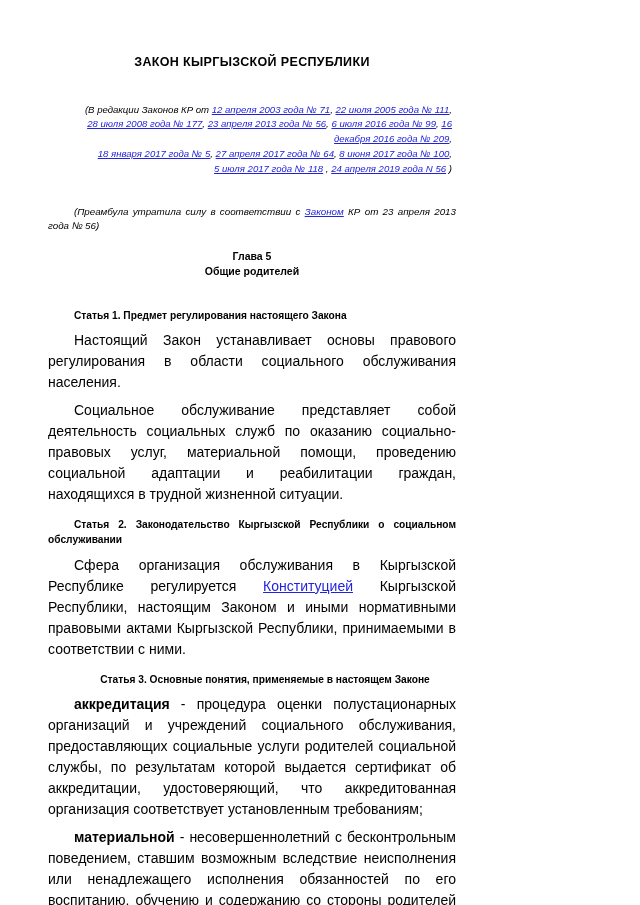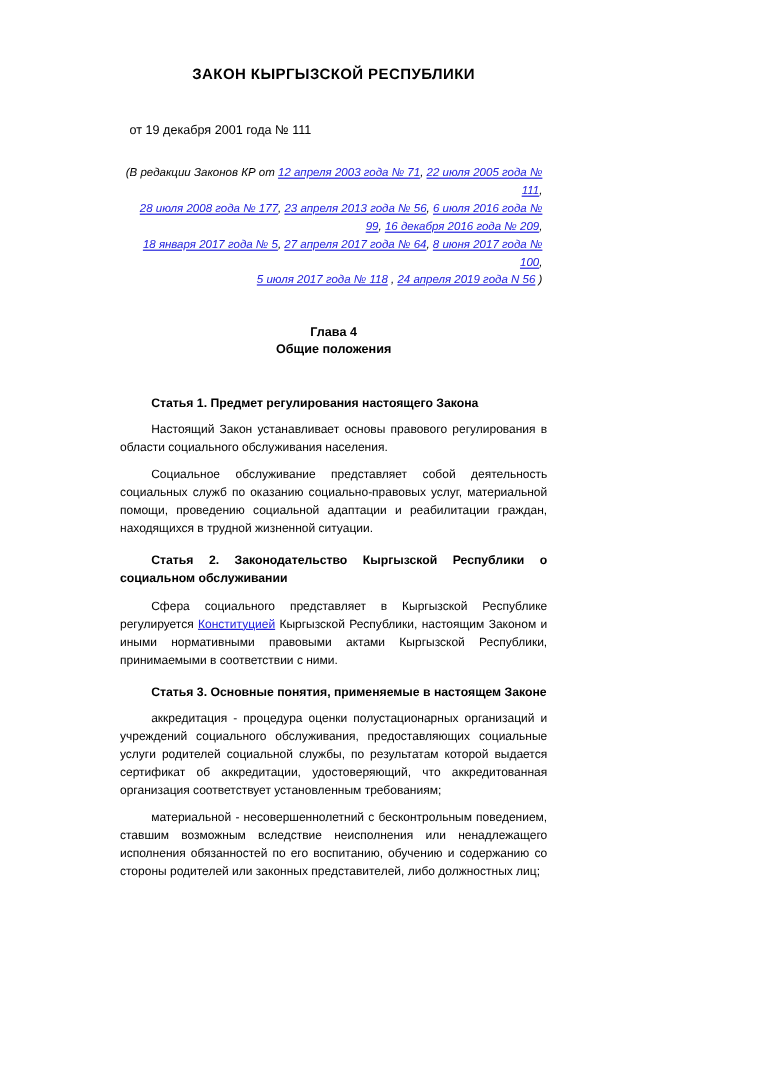--- a/index.html
+++ b/index.html
@@ -12,21 +12,21 @@
     width: 640px;
     height: 905px;
     font-family: "Liberation Sans", sans-serif;
     color: #000000;
     overflow: hidden;
   }
   .page {
     box-sizing: border-box;
     width: 556px;
     height: 905px;
-    padding: 55px 100px 0 100px;
+    padding: 55px 100px 0 48px;
     background: #ffffff;
   }
   .doc-title {
     font-size: 12.5px;
     font-weight: bold;
     text-align: center;
     letter-spacing: 0.35px;
     margin: 0 0 32px 0;
     line-height: 1.25;
   }
@@ -75,70 +75,72 @@
   }
   .art-head {
     font-size: 10.2px;
     font-weight: bold;
     text-align: justify;
     text-indent: 26px;
     line-height: 1.5;
     margin: 12px 0 7px 0;
   }
   .art-head.nojust {
-    text-align: left;
+    text-align: center;
   }
   .para {
-    font-size: 10px;
+    font-size: 14px;
     text-align: justify;
     text-indent: 26px;
     line-height: 1.5;
     margin: 0 0 7px 0;
   }
   .para.noindent {
     text-indent: 0;
   }
   .para.italic {
     font-style: italic;
     font-size: 9.8px;
   }
   .term {
-    font-weight: normal;
+    font-weight: bold;
   }
   .para:last-child {
     margin-bottom: 0;
   }
 </style>
 </head>
 <body>
 
 <div class="page">
 
   <h1 class="doc-title">ЗАКОН КЫРГЫЗСКОЙ РЕСПУБЛИКИ</h1>
 
-  <div class="doc-date">от 19 декабря 2001 года № 111</div>
 
 
   <div class="editorial">
     <span>(В редакции Законов КР от </span><a class="inline-link" href="#">12 апреля 2003 года № 71</a><span>, </span><a class="inline-link" href="#">22 июля 2005 года № 111</a><span>,<br></span><a class="inline-link" href="#">28 июля 2008 года № 177</a><span>, </span><a class="inline-link" href="#">23 апреля 2013 года № 56</a><span>, </span><a class="inline-link" href="#">6 июля 2016 года № 99</a><span>, </span><a class="inline-link" href="#">16 декабря 2016 года № 209</a><span>,<br></span><a class="inline-link" href="#">18 января 2017 года № 5</a><span>, </span><a class="inline-link" href="#">27 апреля 2017 года № 64</a><span>, </span><a class="inline-link" href="#">8 июня 2017 года № 100</a><span>,<br></span><a class="inline-link" href="#">5 июля 2017 года № 118</a><span> , </span><a class="inline-link" href="#">24 апреля 2019 года N 56</a><span> )</span>
   </div>
 
+  <p class="preamble">
+    <span>(Преамбула утратила силу в соответствии с </span><a class="inline-link" href="#">Законом</a><span> КР от 23 апреля 2013 года № 56)</span>
+  </p>
 
   <div class="chapter">
-    <span>Глава 4</span><br>
-    <span>Общие положения</span>
+    <span>Глава 5</span><br>
+    <span>Общие родителей</span>
   </div>
 
   <h3 class="art-head">Статья 1. Предмет регулирования настоящего Закона</h3>
   <p class="para">Настоящий Закон устанавливает основы правового регулирования в области социального обслуживания населения.</p>
   <p class="para">Социальное обслуживание представляет собой деятельность социальных служб по оказанию социально-правовых услуг, материальной помощи, проведению социальной адаптации и реабилитации граждан, находящихся в трудной жизненной ситуации.</p>
 
   <h3 class="art-head">Статья 2. Законодательство Кыргызской Республики о социальном обслуживании</h3>
   <p class="para">
-    <span>Сфера социального представляет в Кыргызской Республике регулируется </span><a class="inline-link" href="#">Конституцией</a><span> Кыргызской Республики, настоящим Законом и иными нормативными правовыми актами Кыргызской Республики, принимаемыми в соответствии с ними.</span>
+    <span>Сфера организация обслуживания в Кыргызской Республике регулируется </span><a class="inline-link" href="#">Конституцией</a><span> Кыргызской Республики, настоящим Законом и иными нормативными правовыми актами Кыргызской Республики, принимаемыми в соответствии с ними.</span>
   </p>
 
   <h3 class="art-head nojust">Статья 3. Основные понятия, применяемые в настоящем Законе</h3>
   <p class="para">
     <span class="term">аккредитация</span><span> - процедура оценки полустационарных организаций и учреждений социального обслуживания, предоставляющих социальные услуги родителей социальной службы, по результатам которой выдается сертификат об аккредитации, удостоверяющий, что аккредитованная организация соответствует установленным требованиям;</span>
   </p>
   <p class="para">
     <span class="term">материальной</span><span> - несовершеннолетний с бесконтрольным поведением, ставшим возможным вследствие неисполнения или ненадлежащего исполнения обязанностей по его воспитанию, обучению и содержанию со стороны родителей или законных представителей, либо должностных лиц;</span>
   </p>
 

